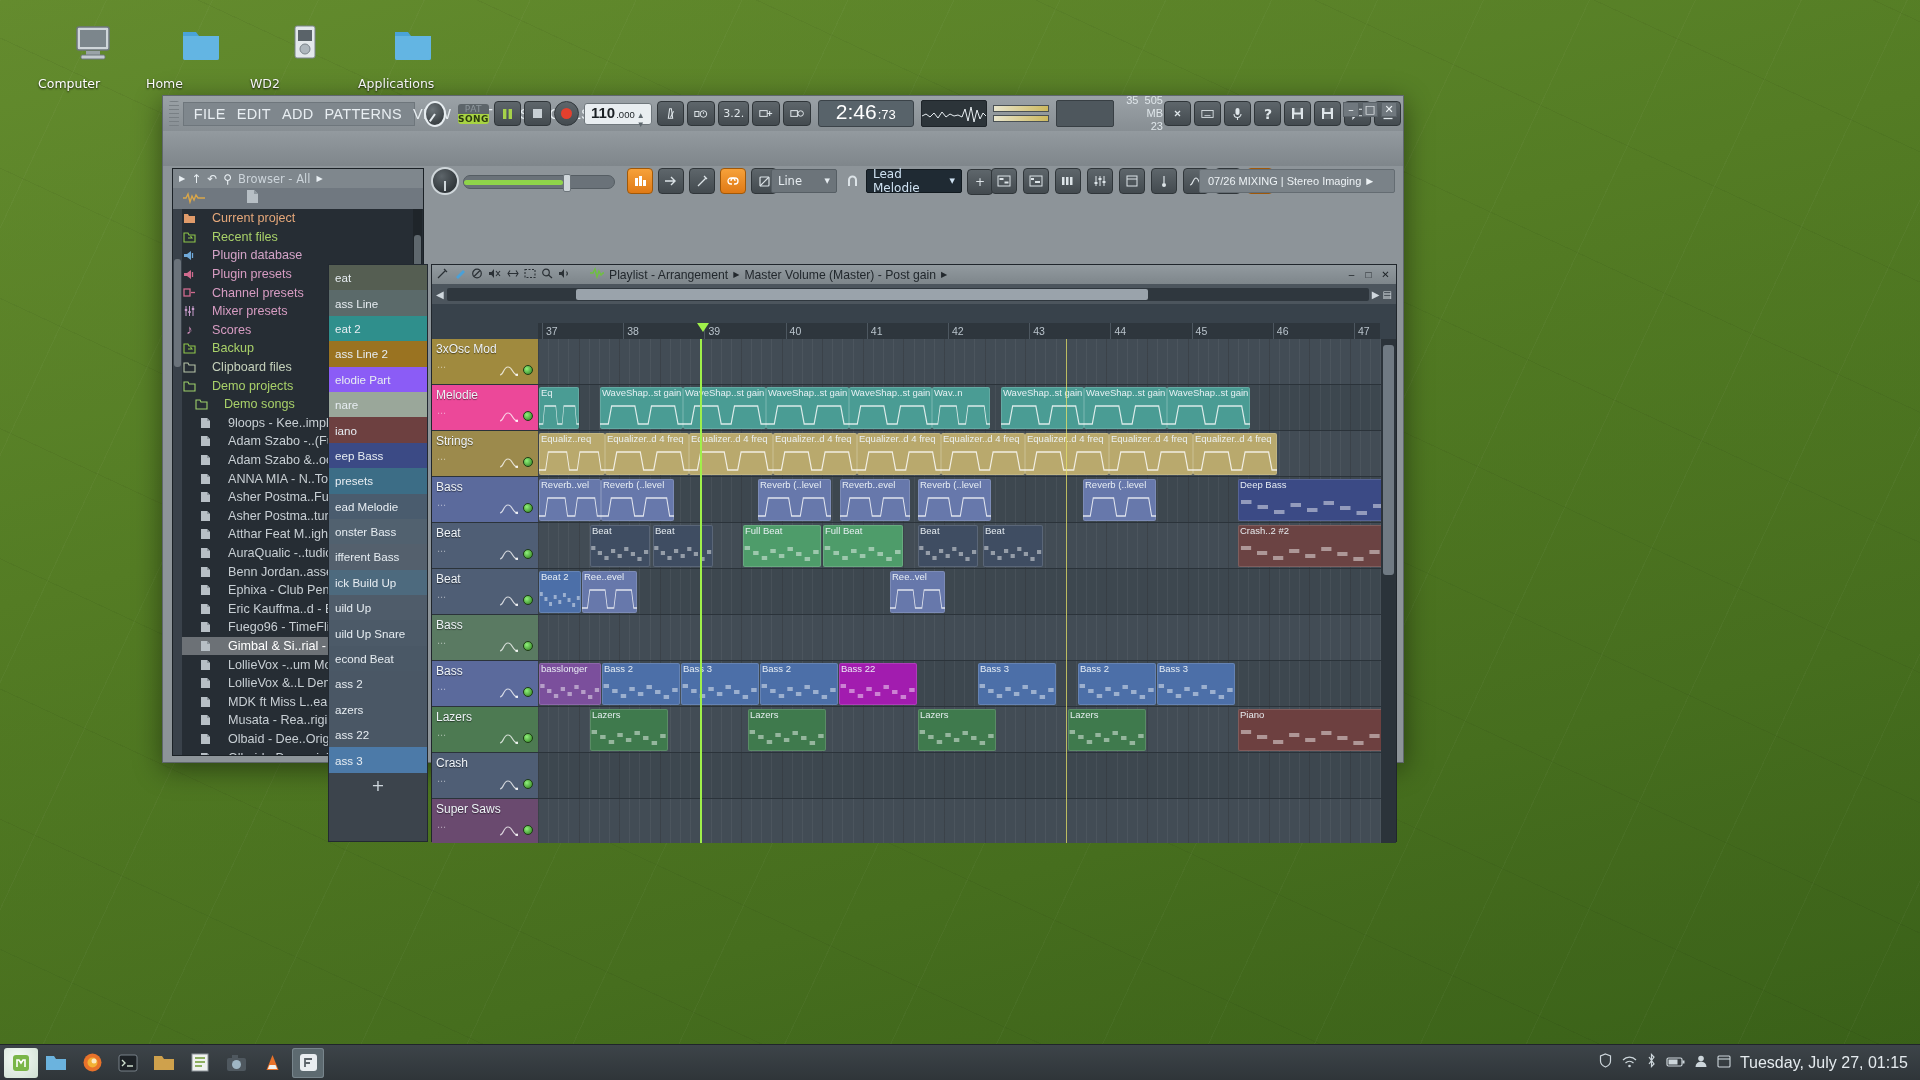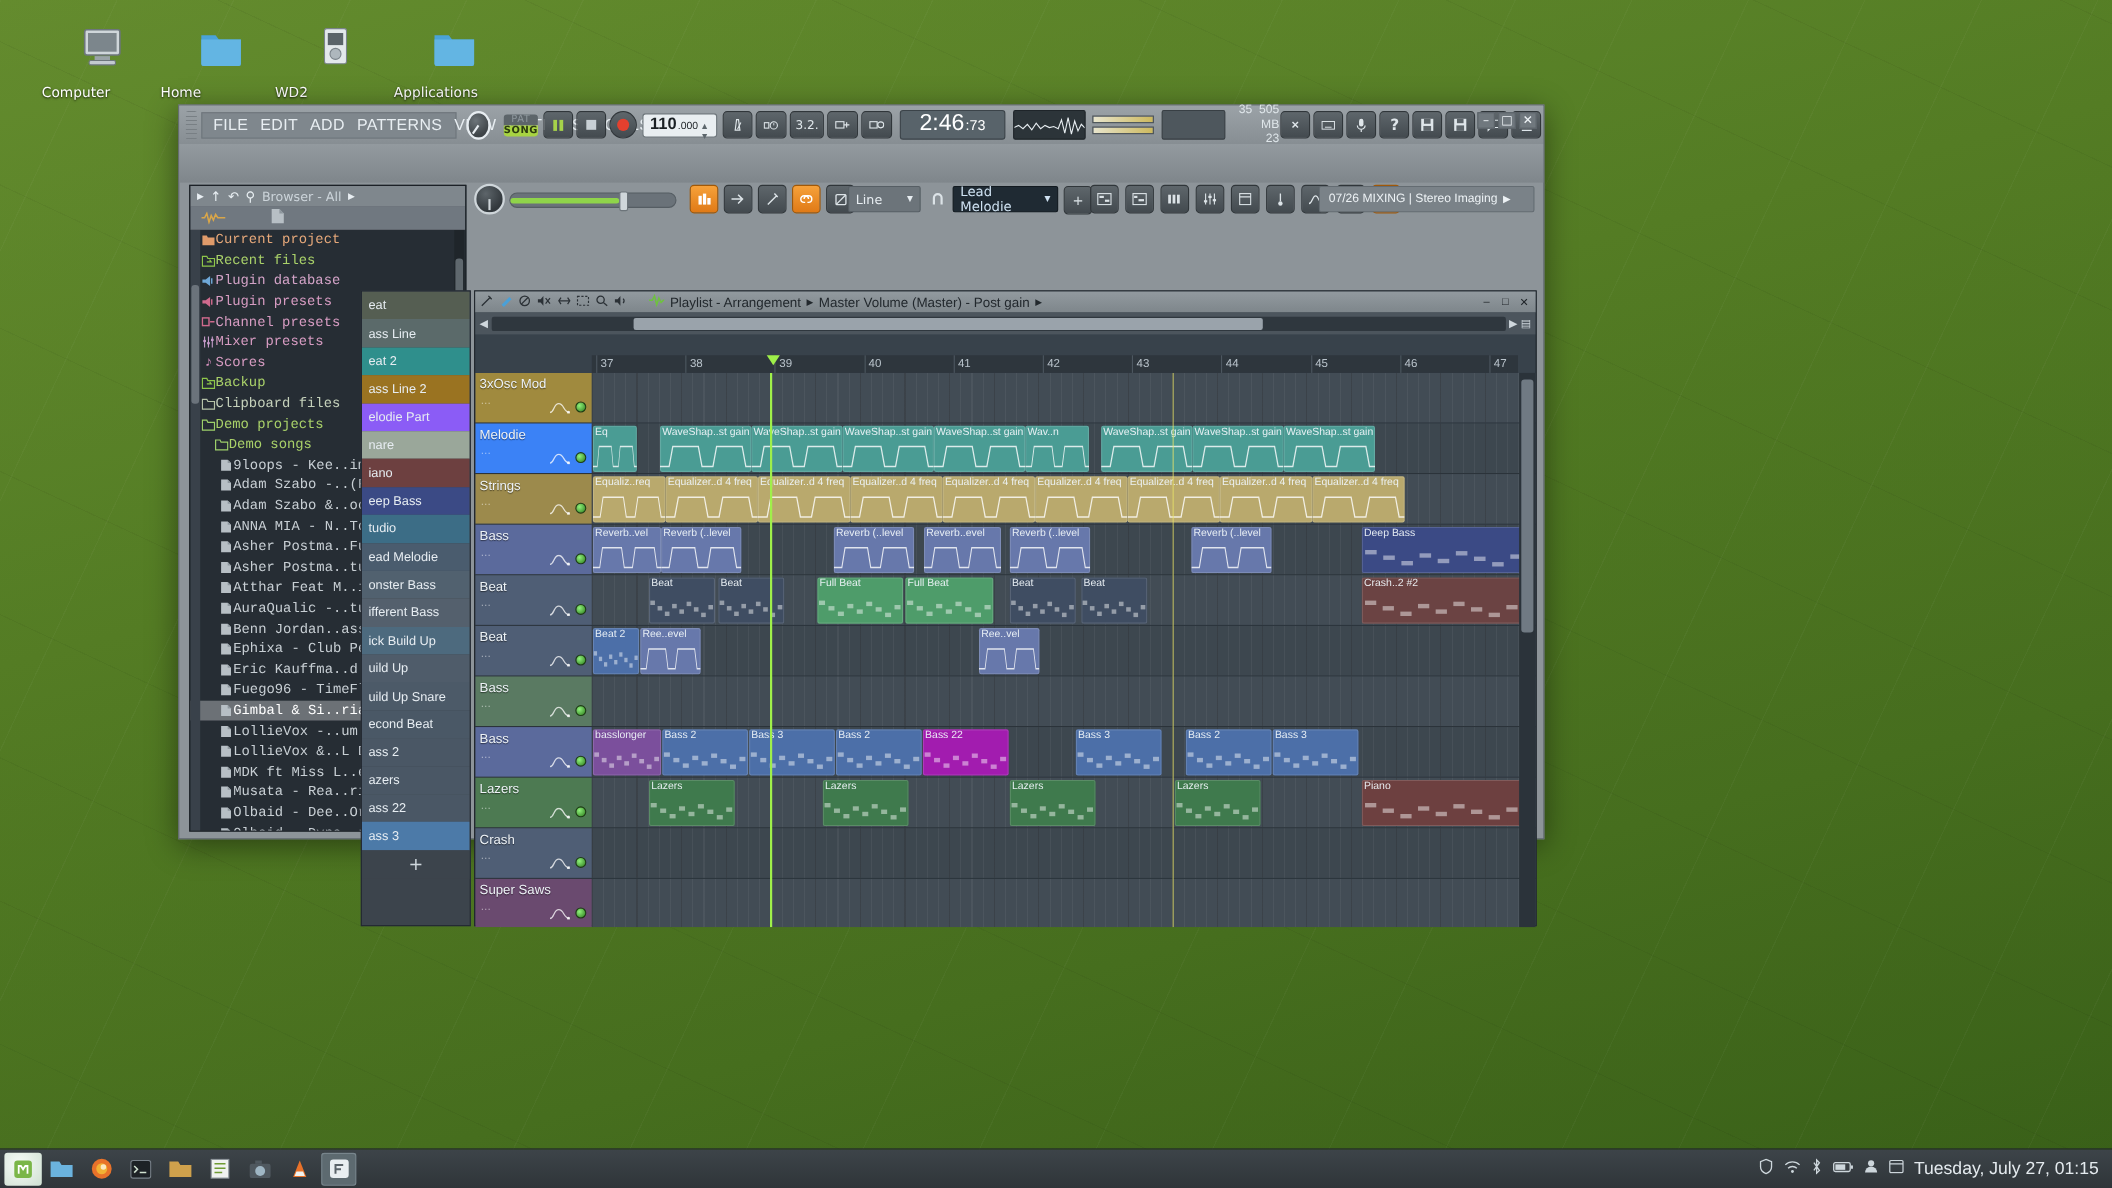--- a/index.html
+++ b/index.html
@@ -122,22 +122,22 @@
   
   #browser{
     position:absolute;left:9px;top:72px;width:252px;height:588px;
     background:#2a3138;border:1px solid #1b2126;overflow:hidden;
   }
   #browser .bhead{height:19px;background:#7f878d;display:flex;align-items:center;gap:6px;
     padding:0 6px;color:#e9eff3;font-size:11.5px;}
   #browser .btools{height:21px;background:#707880;display:flex;align-items:center;
     padding:0 10px;gap:40px;}
   .btree{height:547px;overflow:hidden;position:relative;background:#262d34;}
-  .titem{height:18.6px;display:flex;align-items:center;gap:0;padding-left:10px;
-    font-size:12.6px;font-family:Liberation Mono, monospace;white-space:nowrap;}
+  .titem{height:18.6px;display:flex;align-items:center;gap:16px;padding-left:10px;
+    font-size:12.6px;font-family:Liberation Sans, sans-serif;white-space:nowrap;}
   .titem.sel{background:#5d6166;}
   .titem .ico{width:13px;height:13px;flex:0 0 13px;display:flex;align-items:center;justify-content:center;font-size:11px;}
   .tfile{padding-left:26px;color:#c8cfd4;}
   .tfile.sel{background:#6c7176;color:#fff;}
   .bscroll{position:absolute;right:1px;top:0;width:9px;height:100%;background:#1f252a;}
   .bscroll i{position:absolute;left:1px;top:26px;width:7px;height:120px;background:#5f686e;border-radius:3px;display:block;}
   .bleft{position:absolute;left:0;top:0;width:9px;height:100%;background:#39414a;}
   .bleft i{position:absolute;left:1px;top:50px;width:7px;height:108px;background:#6b737b;border-radius:3px;display:block;}
   
   #rack{
@@ -863,21 +863,21 @@
         <div class="rkrow" style="background: rgb(154, 167, 154);">
           <span>nare</span>
         </div>
         <div class="rkrow" style="background: rgb(109, 64, 64);">
           <span>iano</span>
         </div>
         <div class="rkrow" style="background: rgb(59, 74, 133);">
           <span>eep Bass</span>
         </div>
         <div class="rkrow" style="background: rgb(60, 109, 134);">
-          <span>tudio</span>
+          <span>presets</span>
         </div>
         <div class="rkrow" style="background: rgb(74, 92, 110);">
           <span>ead Melodie</span>
         </div>
         <div class="rkrow" style="background: rgb(81, 97, 111);">
           <span>onster Bass</span>
         </div>
         <div class="rkrow" style="background: rgb(84, 96, 109);">
           <span>ifferent Bass</span>
         </div>
@@ -1019,21 +1019,21 @@
                   <path d="M0 9 C4 9 3 1 8 1 C13 1 12 9 18 9" fill="none" stroke="rgba(255,255,255,.75)" stroke-width="1.2"></path>
                   <circle cx="17" cy="9" r="1.6" fill="rgba(255,255,255,.8)"></circle>
                 </svg></div>
               <div class="led"></div>
             </div>
             <div class="tlane">
               <div class="grid"></div>
             </div>
           </div>
           <div class="trow">
-            <div class="thead" style="background: #3b82f6;">
+            <div class="thead" style="background: #ec4899;">
               <div class="tname">Melodie</div>
               <div class="dots">...</div>
               <div class="wave"><svg width="18" height="10" viewBox="0 0 18 10">
                   <path d="M0 9 C4 9 3 1 8 1 C13 1 12 9 18 9" fill="none" stroke="rgba(255,255,255,.75)" stroke-width="1.2"></path>
                   <circle cx="17" cy="9" r="1.6" fill="rgba(255,255,255,.8)"></circle>
                 </svg></div>
               <div class="led"></div>
             </div>
             <div class="tlane alt">
               <div class="grid"></div>

